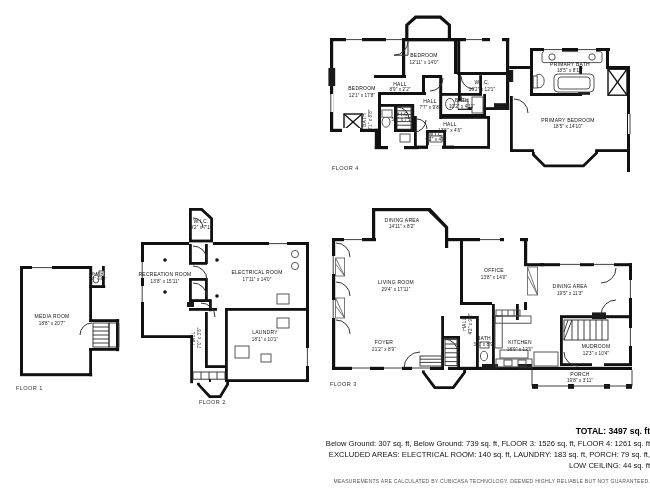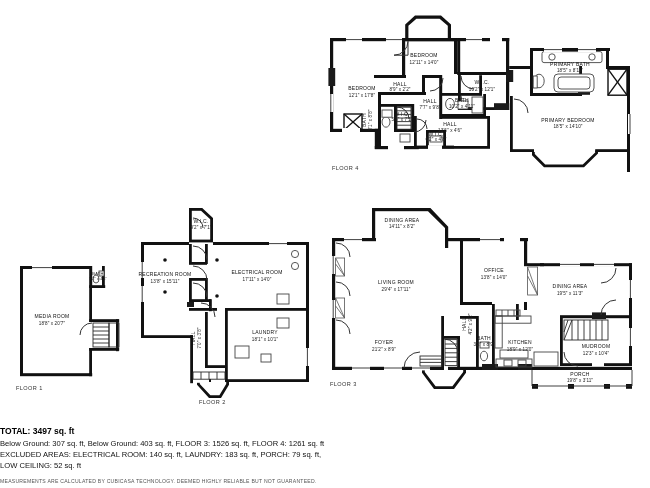--- a/index.html
+++ b/index.html
@@ -15,21 +15,21 @@
   .thin{stroke:#111;stroke-width:0.7;fill:none;}
   .hair{stroke:#2a2a2a;stroke-width:0.45;fill:none;}
   .door{stroke:#333;stroke-width:0.5;fill:none;}
   .fix{stroke:#444;stroke-width:0.45;fill:none;}
   .fixf{fill:#ffffff;stroke:#444;stroke-width:0.45;}
   .glass{fill:none;stroke:#555;stroke-width:0.4;}
   .rmname{font-size:2.5px;fill:#111;text-anchor:middle;letter-spacing:0.12px;}
   .rmdim{font-size:2.3px;fill:#222;text-anchor:middle;letter-spacing:0.05px;}
   .floorlbl{font-size:2.8px;fill:#333;letter-spacing:0.2px;}
   .footer{
-    position:absolute;left:0;right:0;bottom:4px;text-align:left;
+    position:absolute;left:0;right:0;bottom:4px;text-align:right;
   }
   .f-total{font-size:8.5px;font-weight:bold;color:#000;margin:0 0 1px 0;line-height:1.35;}
   .f-line{font-size:7.6px;color:#111;margin:0;line-height:1.45;}
   .f-note{font-size:5.1px;color:#555;margin:7px 0 0 0;letter-spacing:0.25px;}
 </style>
 </head>
 <body>
 
 <div id="sheet">
 
@@ -542,19 +542,19 @@
       <text class="rmname" x="22" y="36">MEDIA ROOM</text>
       <text class="rmdim" x="22" y="39.5">18'8" x 20'7"</text>
       <text class="rmname" x="45" y="14.5" style="font-size:2px;">BATH</text>
       <text class="rmdim" x="45" y="17" style="font-size:1.9px;">5'2" x 4'5"</text>
       <text class="floorlbl" x="4" y="72">FLOOR 1</text>
     </g>
   </svg>
 
   <div class="footer">
     <p class="f-total">TOTAL: 3497 sq. ft</p>
-    <p class="f-line">Below Ground: 307 sq. ft, Below Ground: 403 sq. ft, FLOOR 3: 1526 sq. ft, FLOOR 4: 1261 sq. ft</p>
+    <p class="f-line">Below Ground: 307 sq. ft, Below Ground: 739 sq. ft, FLOOR 3: 1526 sq. ft, FLOOR 4: 1261 sq. ft</p>
     <p class="f-line">EXCLUDED AREAS: ELECTRICAL ROOM: 140 sq. ft, LAUNDRY: 183 sq. ft, PORCH: 79 sq. ft,</p>
-    <p class="f-line">LOW CEILING: 52 sq. ft</p>
+    <p class="f-line">LOW CEILING: 44 sq. ft</p>
     <p class="f-note">MEASUREMENTS ARE CALCULATED BY CUBICASA TECHNOLOGY. DEEMED HIGHLY RELIABLE BUT NOT GUARANTEED.</p>
   </div>
 
 </div>
 
 </body></html>

